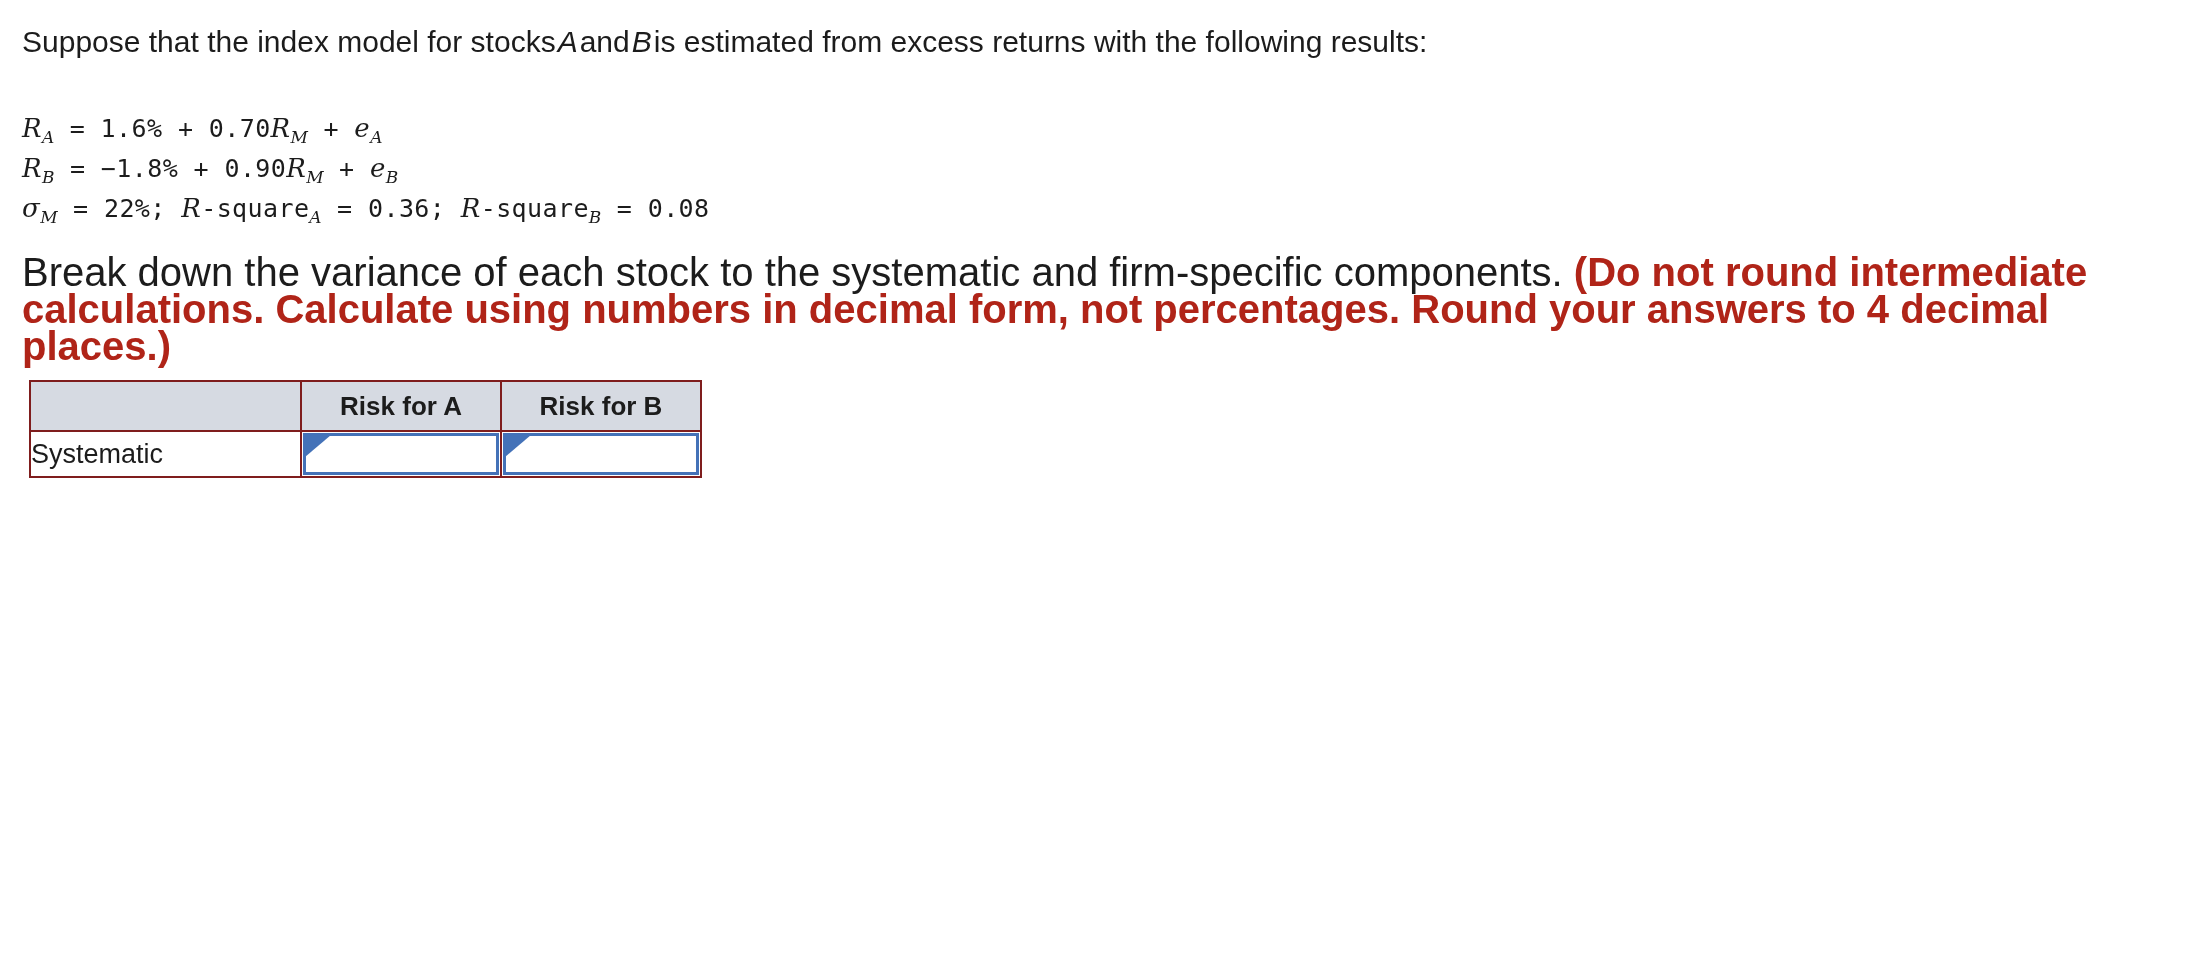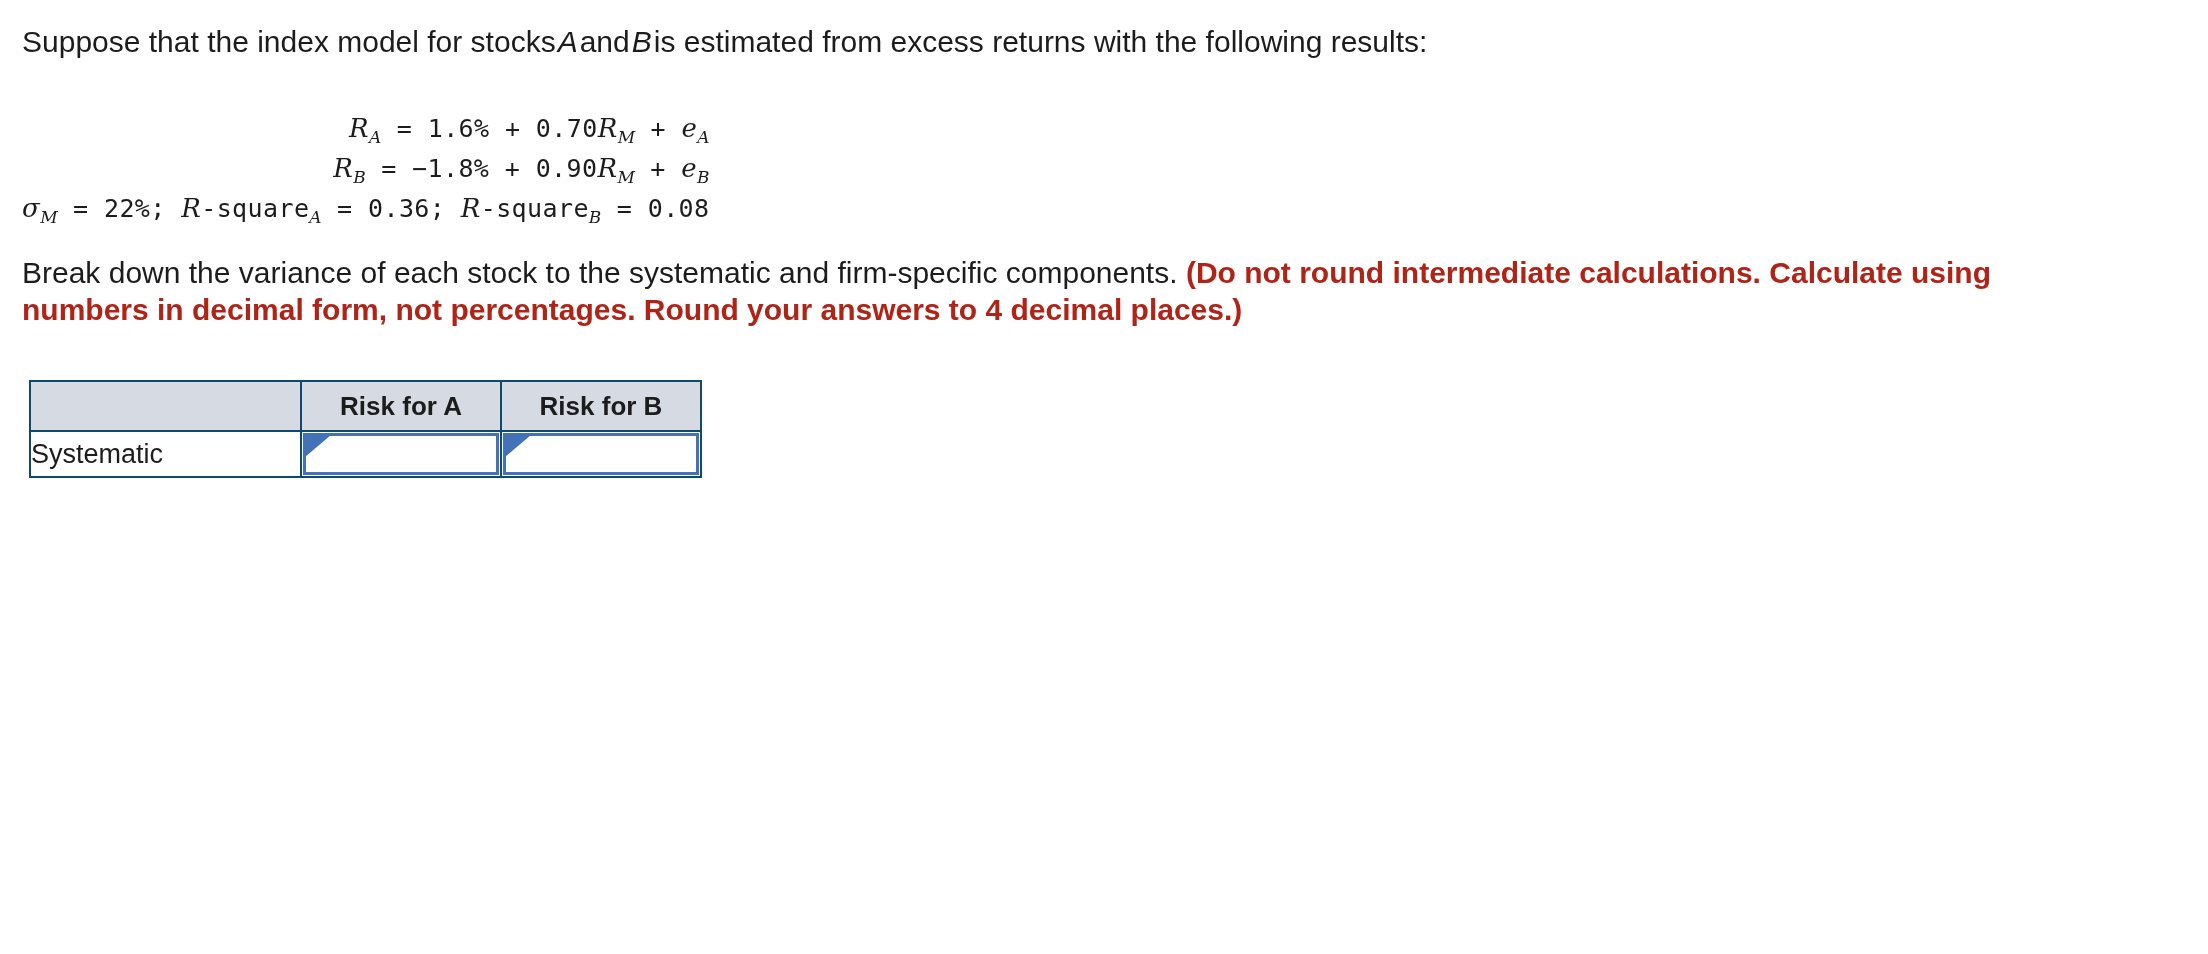--- a/index.html
+++ b/index.html
@@ -40,21 +40,20 @@
   .equations {
     position: absolute;
     left: 22px;
     top: 110px;
     font-family: "DejaVu Sans Mono", "Liberation Mono", monospace;
     font-size: 25px;
     line-height: 37px;
     color: #1c1c1c;
     white-space: nowrap;
     letter-spacing: 0.4px;
-    text-align: right;
   }
   .eqline { display: block; }
   .eqline .v {
     font-family: "DejaVu Serif", "Liberation Serif", serif;
     font-style: italic;
     font-size: 26px;
   }
   .eqline sub {
     font-family: "DejaVu Serif", "Liberation Serif", serif;
     font-style: italic;
@@ -64,40 +63,40 @@
     top: 6px;
     letter-spacing: 0;
   }
 
   
   .prompt {
     position: absolute;
     left: 22px;
     top: 254px;
     width: 2100px;
-    font-size: 30px;
+    font-size: 40px;
     line-height: 37px;
     color: #1c1c1c;
   }
   .prompt .emph {
     color: #b02418;
     font-weight: bold;
   }
 
   
   .answer-table {
     position: absolute;
     left: 29px;
     top: 380px;
     border-collapse: collapse;
     table-layout: fixed;
     background: #ffffff;
   }
   .answer-table td {
-    border: 2px solid #0c4a6e;
+    border: 2px solid #7f1d1d;
     padding: 0;
     vertical-align: middle;
   }
   .col-label  { width: 271px; }
   .col-a      { width: 200px; }
   .col-b      { width: 200px; }
 
   .hdr-row td {
     background: #d6dae2;
     height: 48px;

